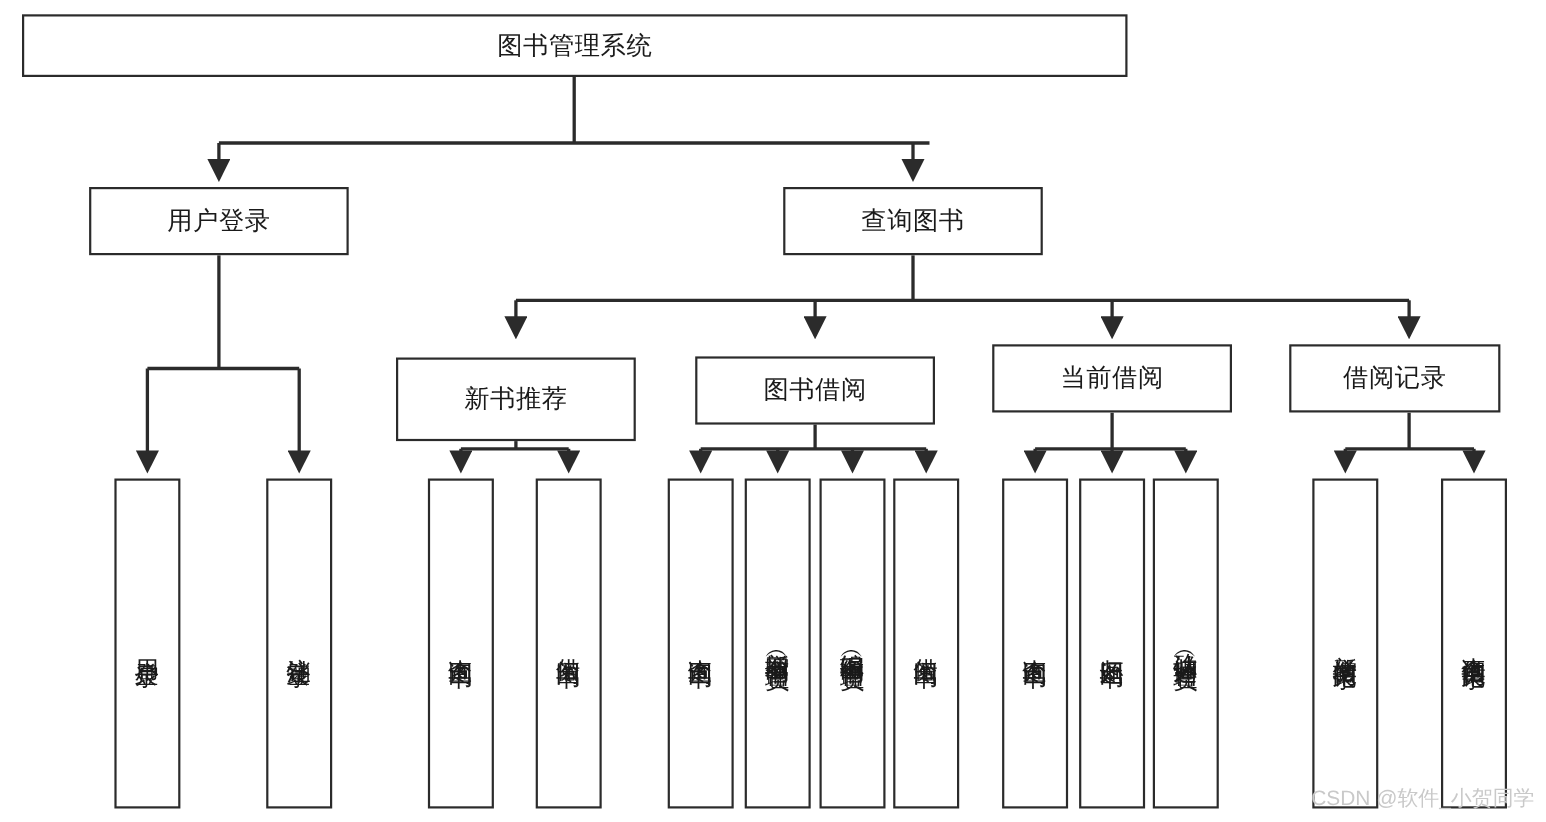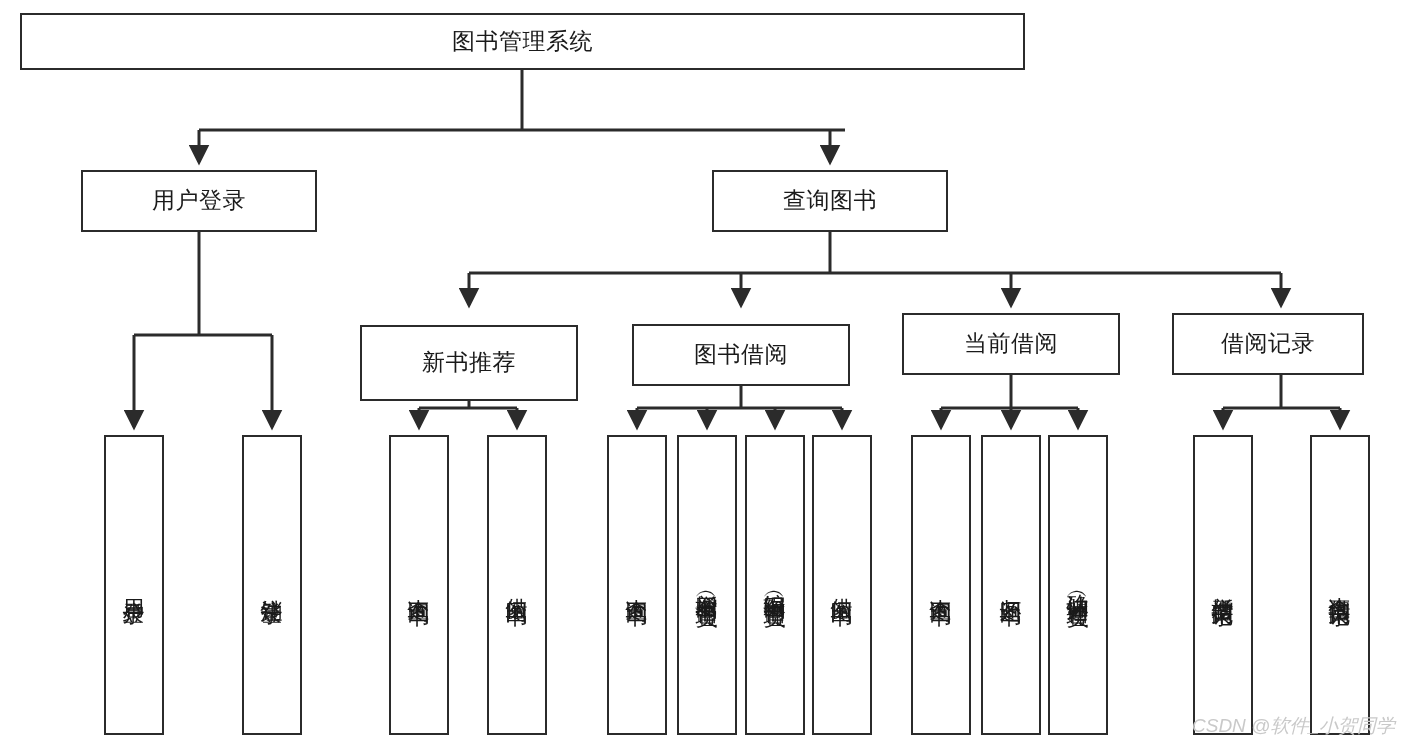--- a/index.html
+++ b/index.html
@@ -60,21 +60,20 @@
     line-height: 1.05;
     white-space: nowrap;
   }
   .watermark {
     position: absolute;
     font-size: 19px;
     color: #c9c9c9;
     white-space: nowrap;
     z-index: 5;
     font-family: "Liberation Sans", "DejaVu Sans", sans-serif;
-    font-style: italic;
   }
 </style>
 </head>
 <body>
 
 <div id="canvas">
 
   <svg id="edges" viewBox="0 0 1405 747" xmlns="http://www.w3.org/2000/svg">
     <defs>
       <marker id="arrow" viewBox="0 0 12 12" refX="10" refY="6" markerWidth="7" markerHeight="7" orient="auto-start-reverse">

